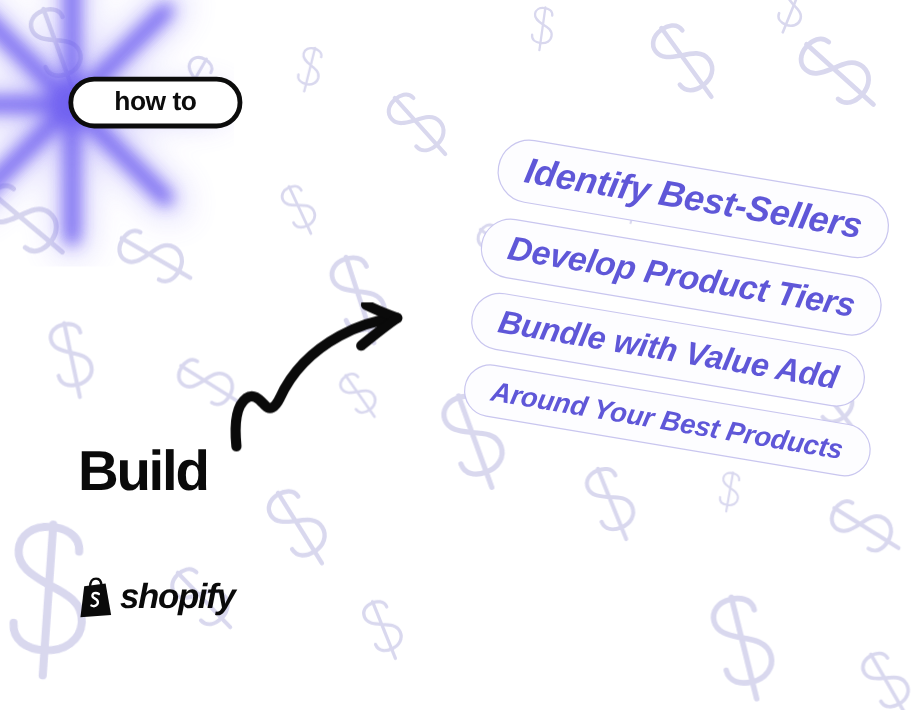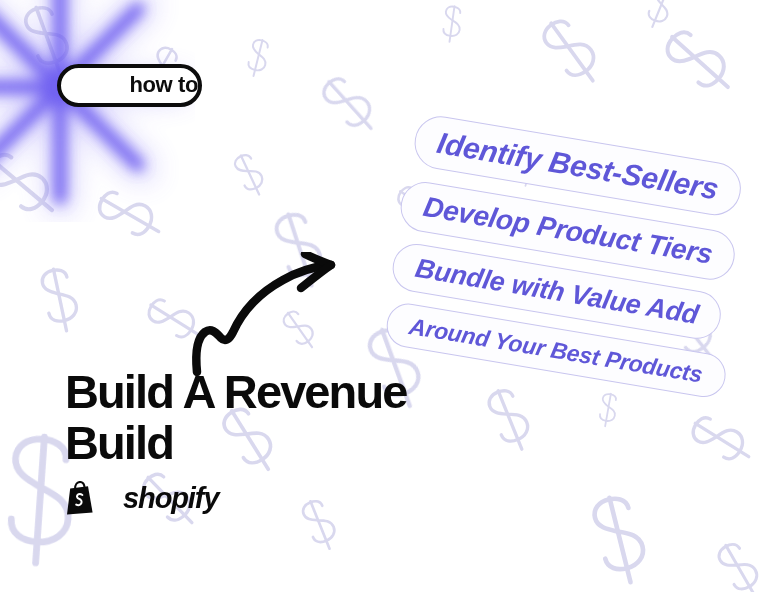--- a/index.html
+++ b/index.html
@@ -38,21 +38,21 @@
   #starburst svg { width:100%; height:100%; display:block; }
 
   
   #howto-badge {
     position:absolute;
     left:57px; top:64px;
     width:145px; height:43px;
     border:4px solid #0c0c0c;
     border-radius:999px;
     background:#ffffff;
-    display:flex; align-items:center; justify-content:flex-end;
+    display:flex; align-items:center; justify-content:center;
     z-index:5;
   }
   #howto-badge .label {
     font-family:"Liberation Sans", sans-serif;
     font-weight:bold;
     font-size:22px;
     letter-spacing:-0.4px;
     color:#0c0c0c;
     line-height:1;
     transform:translateY(-1px);
@@ -121,21 +121,21 @@
     line-height:1.08;
     letter-spacing:-1.9px;
     color:#0a0a0a;
     display:block;
   }
 
   
   #shopify-logo {
     position:absolute;
     left:66px; top:481px;
-    display:flex; align-items:center; gap:27px;
+    display:flex; align-items:center; gap:4px;
     z-index:4;
   }
   #shopify-logo .bag { width:30px; height:34px; display:block; }
   #shopify-logo .wordmark {
     font-family:"Liberation Sans", sans-serif;
     font-weight:bold;
     font-style:italic;
     font-size:29px;
     letter-spacing:-1.1px;
     color:#0a0a0a;
@@ -310,21 +310,20 @@
                C40,90 44,88 48,80
                C58,58 76,40 98,28
                C112,20 128,15 143,13" fill="none" stroke="#0a0a0a" stroke-width="8.5" stroke-linecap="round" stroke-linejoin="round"></path>
 
       <path d="M120,2 C128,6 138,10 146,13" fill="none" stroke="#0a0a0a" stroke-width="8.5" stroke-linecap="round"></path>
       <path d="M116,36 C126,28 137,19 146,13" fill="none" stroke="#0a0a0a" stroke-width="8.5" stroke-linecap="round"></path>
     </svg>
   </div>
 
   <div id="headline">
-    <span class="line">Build A Revenue</span>
     <span class="line">Build</span>
   </div>
 
   <div id="shopify-logo">
     <svg class="bag" viewBox="0 0 30 34" xmlns="http://www.w3.org/2000/svg">
 
       <path d="M4.2,7.6 L22.0,5.2 L26.6,31.6 L1.0,33.4 Z" fill="#0a0a0a"></path>
 
       <path d="M9.0,8.2 C9.0,3.6 11.2,1.0 14.0,1.0 C16.6,1.0 18.4,3.4 18.6,7.0" fill="none" stroke="#0a0a0a" stroke-width="2.1" stroke-linecap="round"></path>
 

